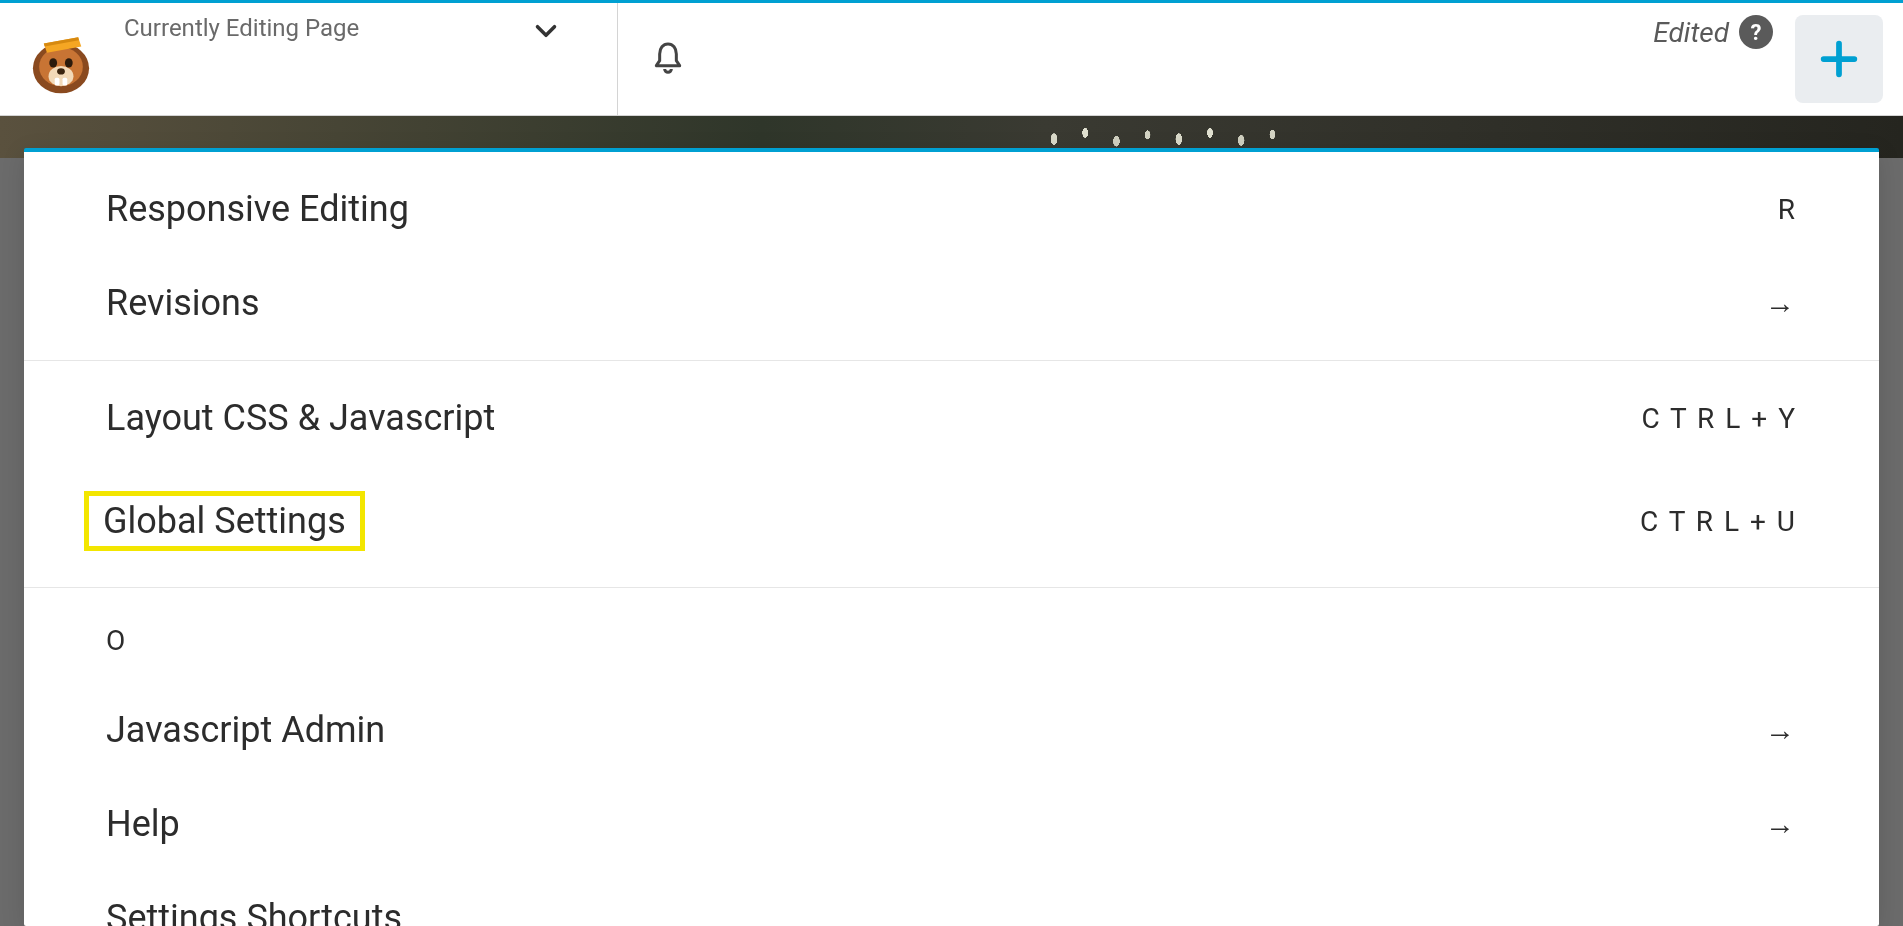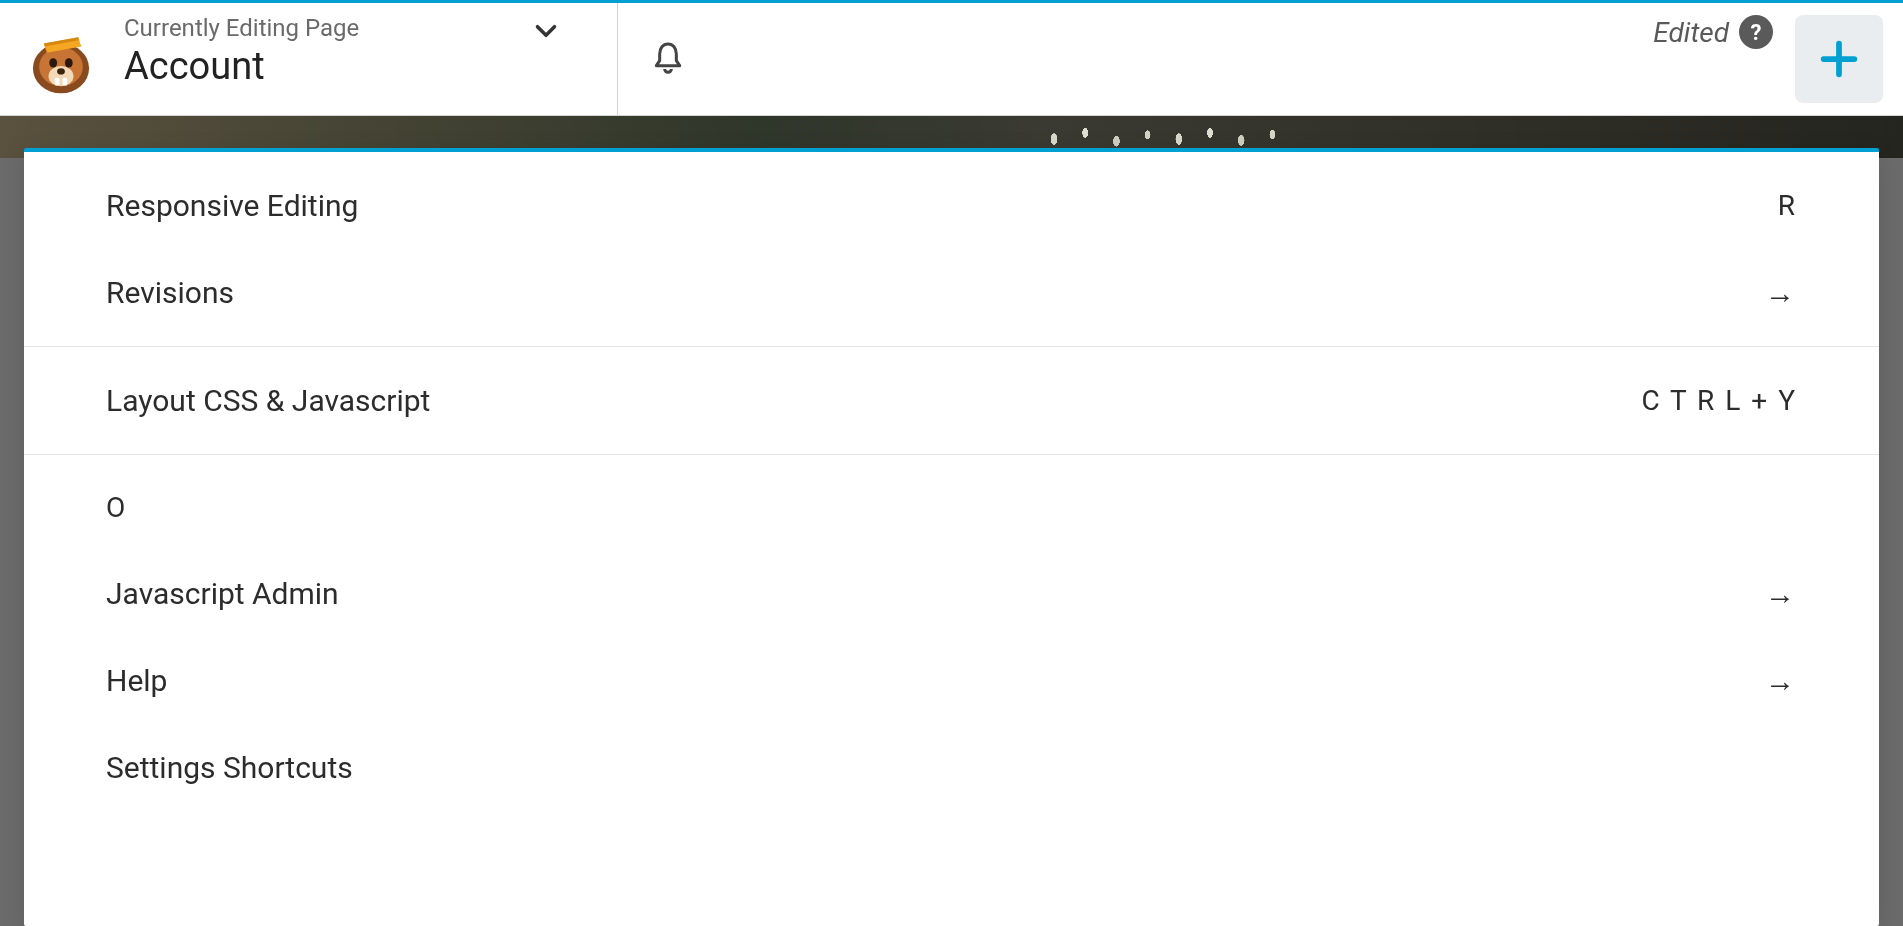--- a/index.html
+++ b/index.html
@@ -201,21 +201,21 @@
       margin: 0;
     }
     .menu-item {
       display: flex;
       justify-content: space-between;
       align-items: center;
       padding: 26px 82px 26px 82px;
       cursor: pointer;
     }
     .menu-label {
-      font-size: 30px;
+      font-size: 36px;
       color: #2c2c2c;
     }
     .menu-shortcut {
       font-size: 28px;
       color: #2c2c2c;
       letter-spacing: 2px;
     }
     .highlighted {
       border: 5px solid #f3e600;
       display: inline-block;
@@ -255,21 +255,20 @@
         <rect x="52" y="74" width="6" height="10" rx="2" fill="#ffffff"></rect>
         <ellipse cx="40" cy="55" rx="5" ry="6" fill="#2b1a0c"></ellipse>
         <ellipse cx="60" cy="55" rx="5" ry="6" fill="#2b1a0c"></ellipse>
         <ellipse cx="50" cy="66" rx="5" ry="4" fill="#3a2410"></ellipse>
         <path d="M 28 30 L 72 22 L 76 34 L 32 42 Z" fill="#f5a623"></path>
         <path d="M 28 30 L 72 22 L 73 26 L 29 34 Z" fill="#d68910"></path>
       </svg>
     </div>
     <div class="title-block">
       <div class="subtitle">Currently Editing Page</div>
-      <div class="page-name">Account</div>
     </div>
     <div class="chevron-wrap">
       <svg width="34" height="34" viewBox="0 0 24 24">
         <path d="M6 9 L12 15 L18 9" stroke="#333" stroke-width="2.5" fill="none" stroke-linecap="round" stroke-linejoin="round"></path>
       </svg>
     </div>
   </div>
 
   <div class="topbar-sep"></div>
 
@@ -312,20 +311,24 @@
       </div>
     </div>
 
     <div class="menu-divider"></div>
 
     <div class="menu-section">
       <div class="menu-item">
         <span class="menu-label">Layout CSS &amp; Javascript</span>
         <span class="menu-shortcut">C T R L + Y</span>
       </div>
+      <div class="menu-item">
+        <span class="menu-label highlighted">Global Settings</span>
+        <span class="menu-shortcut">C T R L + U</span>
+      </div>
     </div>
 
     <div class="menu-divider"></div>
 
     <div class="menu-section">
       <div class="menu-item">
         <span class="menu-shortcut">O</span>
       </div>
       <div class="menu-item">
         <span class="menu-label">Javascript Admin</span>

